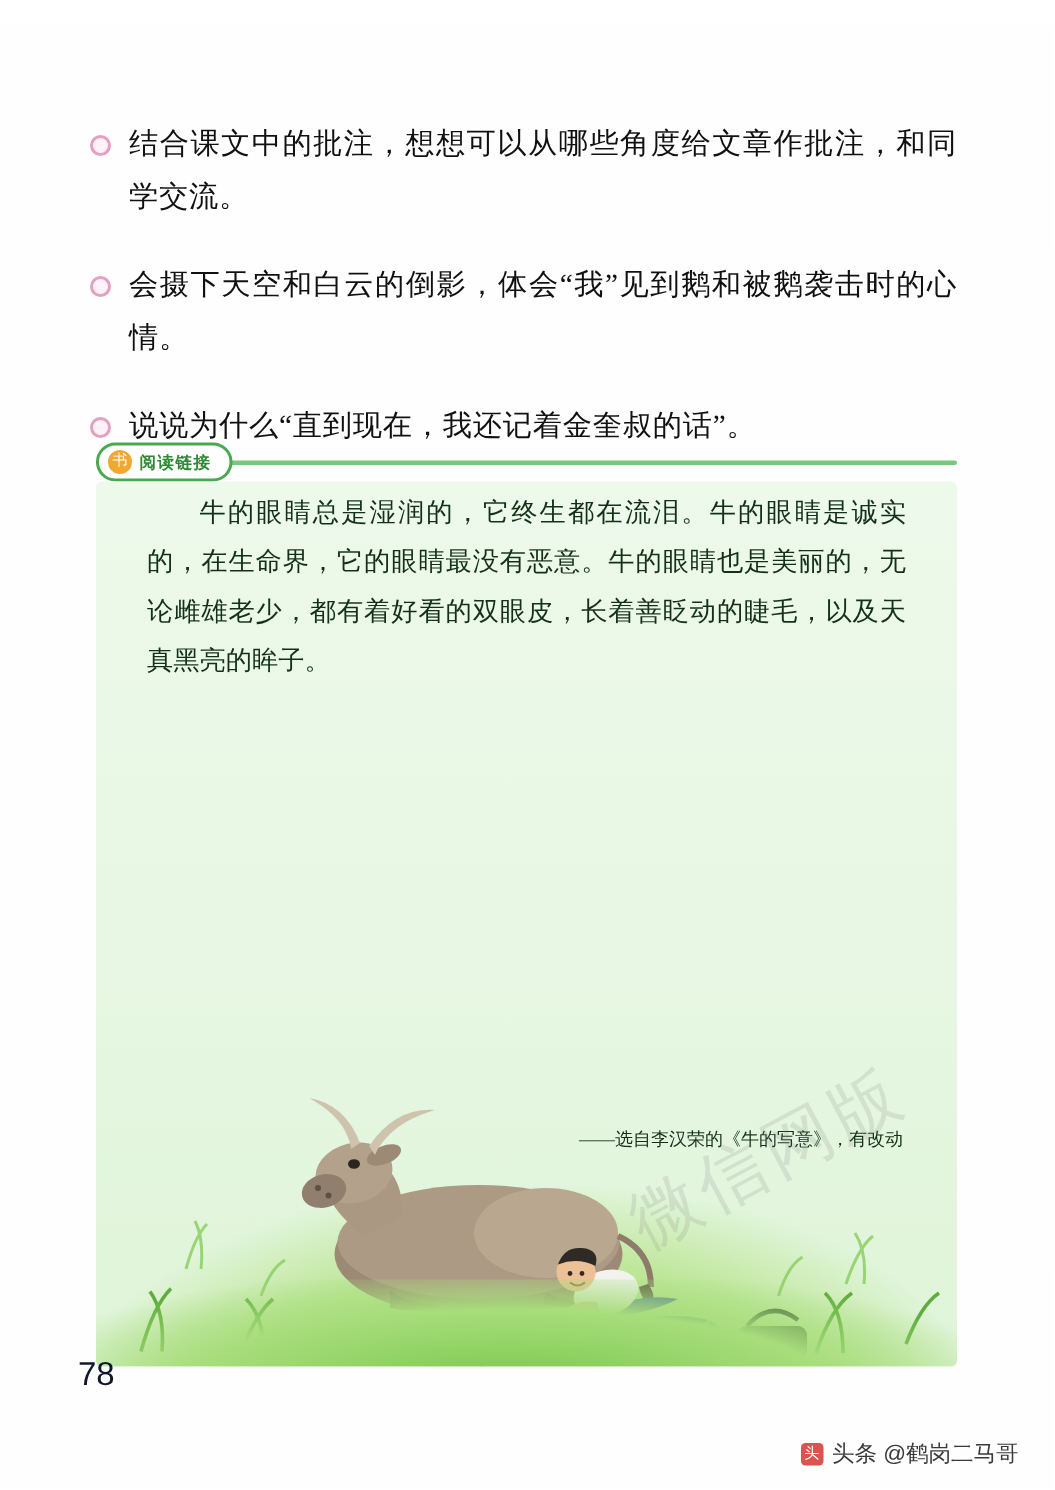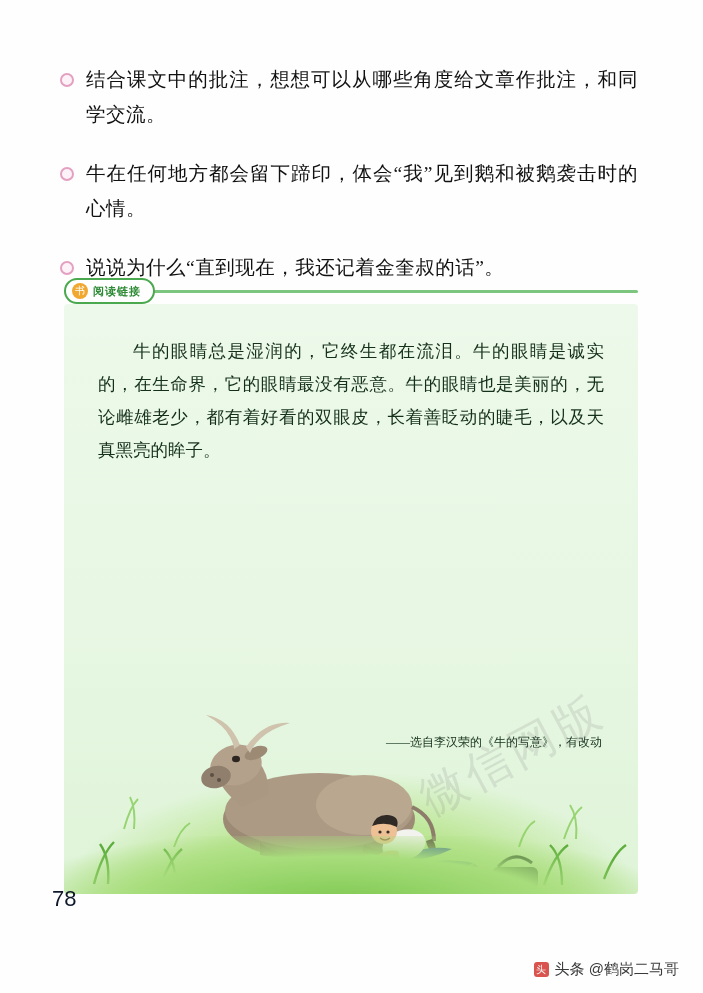--- a/index.html
+++ b/index.html
@@ -13,20 +13,21 @@
     position: relative;
     font-family: "Liberation Serif", serif;
     color: #1a1a1a;
     overflow: hidden;
   }
 
   .page {
     position: absolute;
     inset: 0;
     background: #fefefe;
+    margin-top: 17px;
   }
 
   
   .questions {
     position: absolute;
     left: 60px;
     top: 62px;
     width: 578px;
   }
   .q-item {
@@ -111,27 +112,27 @@
     top: 304px;
     width: 574px;
     height: 590px;
     background: linear-gradient(180deg, #edf9ea 0%, #e7f7e3 55%, #dff4d8 100%);
     border-radius: 4px;
     overflow: hidden;
   }
   .passage-text {
     position: absolute;
     left: 34px;
-    top: 31px;
+    top: 6px;
     width: 506px;
     font-size: 17.5px;
     line-height: 33px;
     color: #14301a;
     text-align: justify;
-    font-family: Liberation Sans, sans-serif;
+    font-family: Liberation Mono, monospace;
   }
   .passage-text p {
     margin: 0 0 2px 0;
     text-indent: 2em;
   }
   .source {
     position: absolute;
     right: 36px;
     top: 430px;
     font-size: 12px;
@@ -213,21 +214,21 @@
 
 <div class="page">
 
   <div class="questions">
     <div class="q-item">
       <span class="q-bullet"></span>
       <span class="q-text">结合课文中的批注，想想可以从哪些角度给文章作批注，和同学交流。</span>
     </div>
     <div class="q-item">
       <span class="q-bullet"></span>
-      <span class="q-text">牛在任何地方都会留下蹄印，体会“我”见到鹅和被鹅袭击时的心情。</span>
+      <span class="q-text">会摄下天空和白云的倒影，体会“我”见到鹅和被鹅袭击时的心情。</span>
     </div>
     <div class="q-item">
       <span class="q-bullet"></span>
       <span class="q-text">说说为什么“直到现在，我还记着金奎叔的话”。</span>
     </div>
   </div>
 
   <div class="link-head">
     <div class="link-rule"></div>
     <div class="link-badge">

